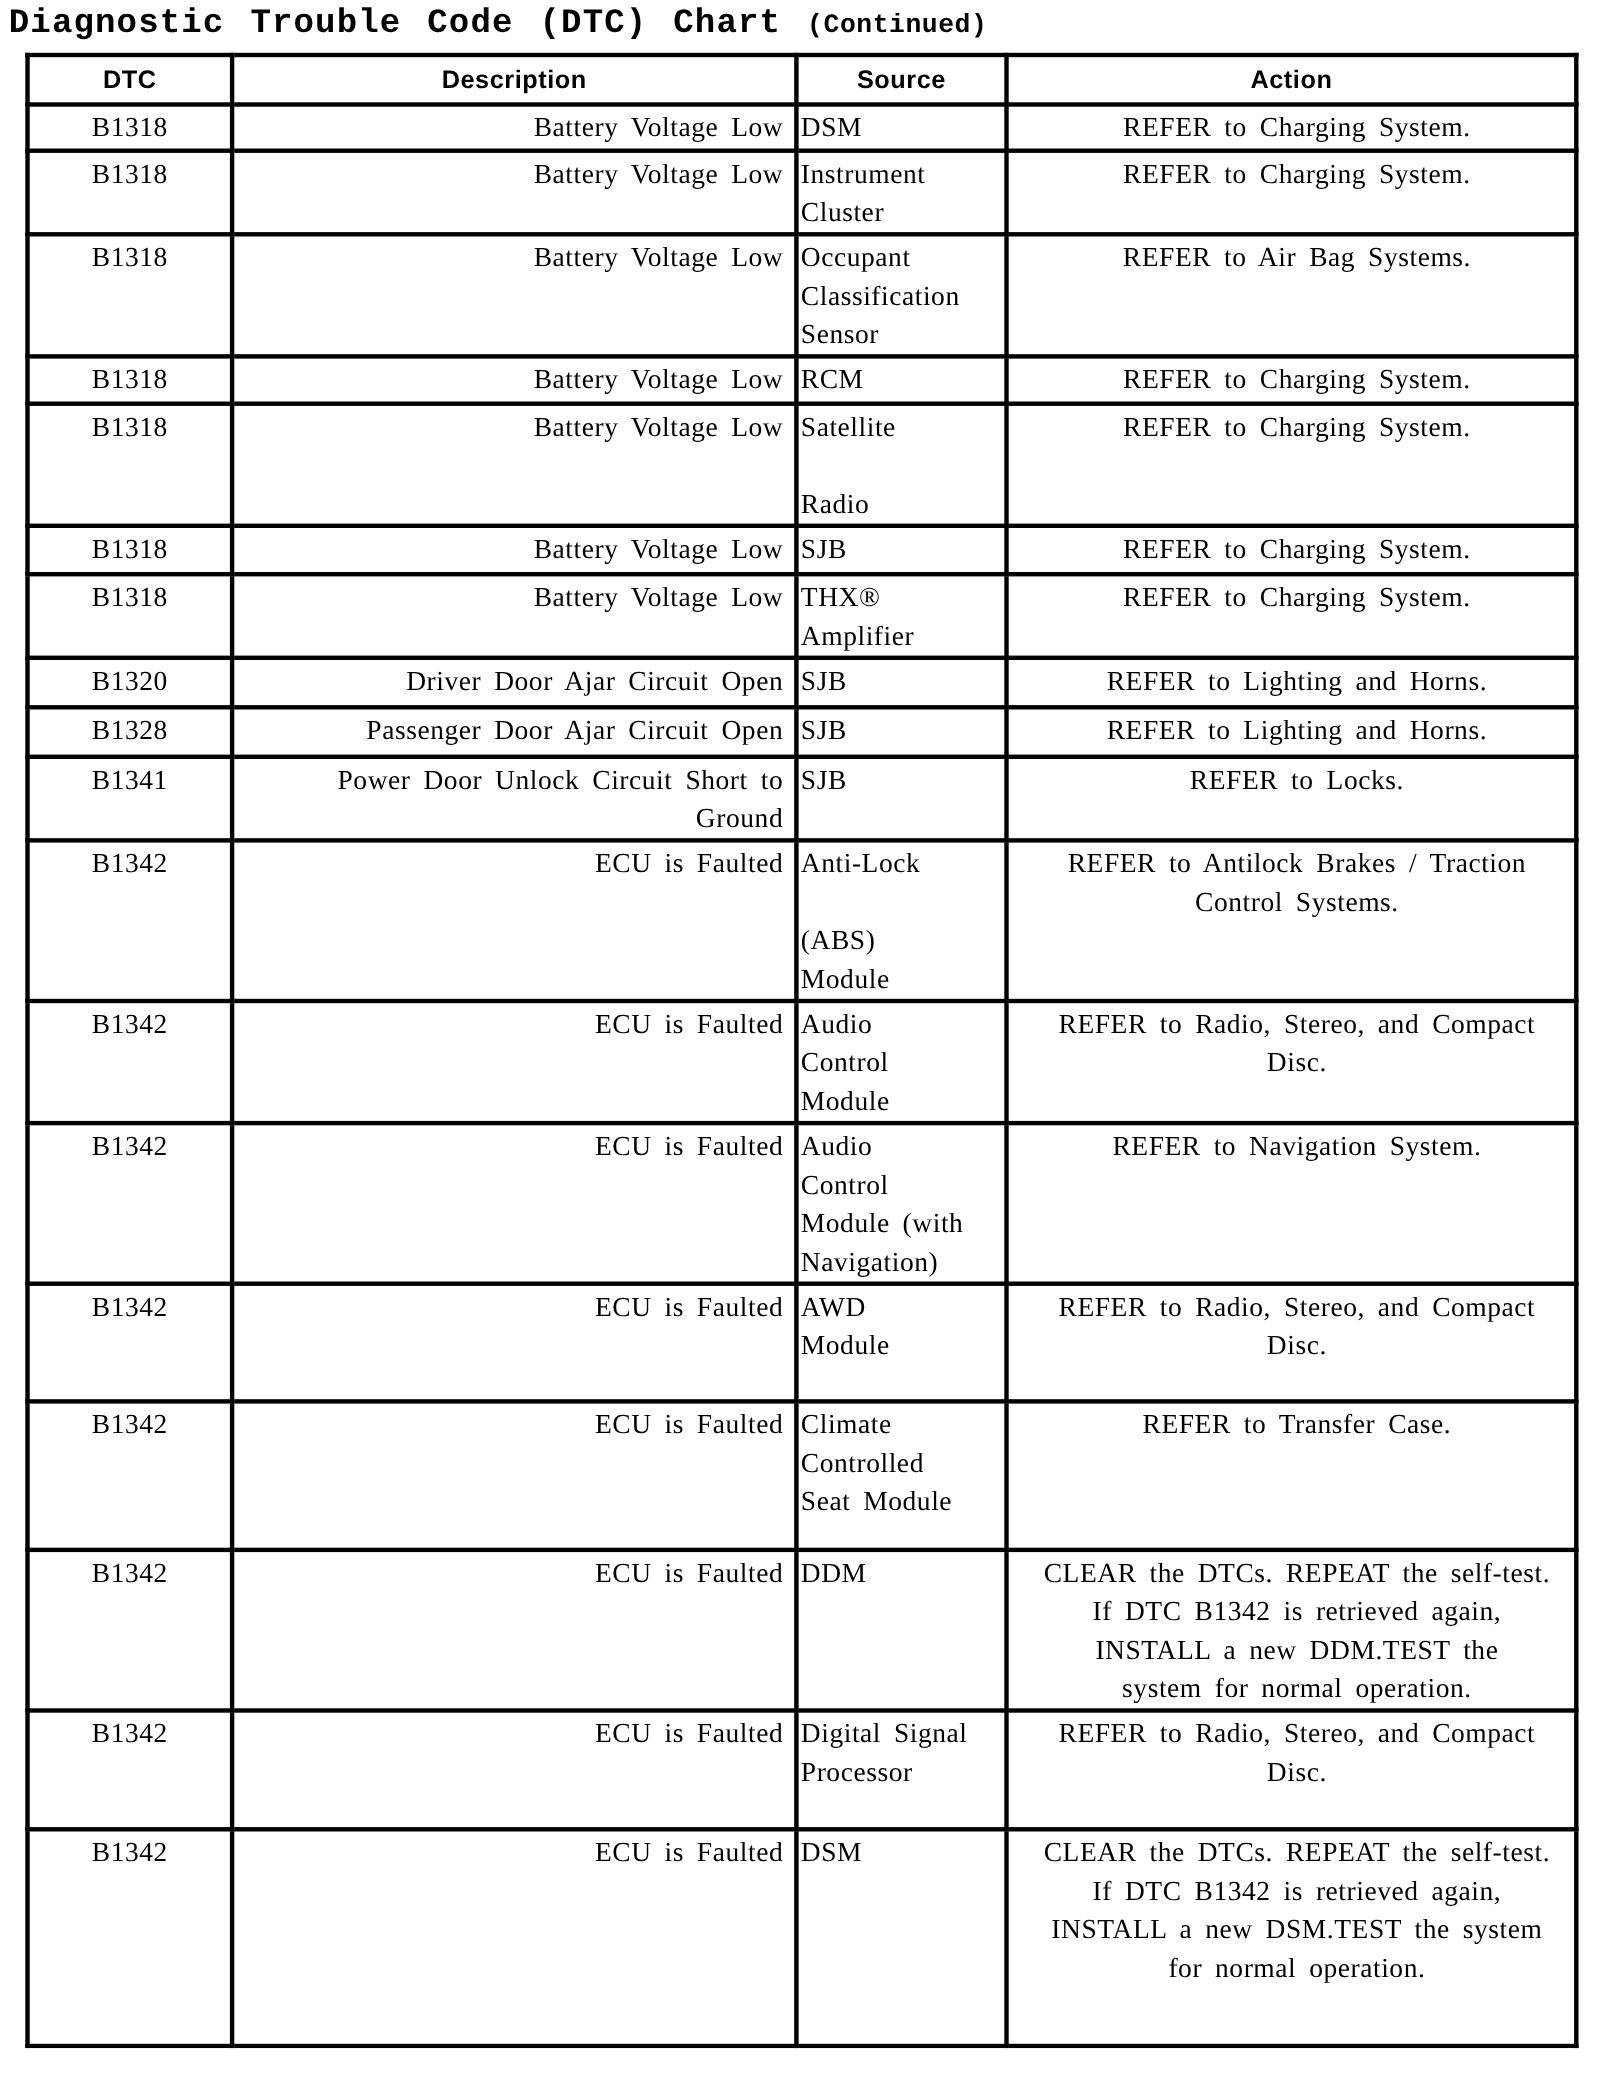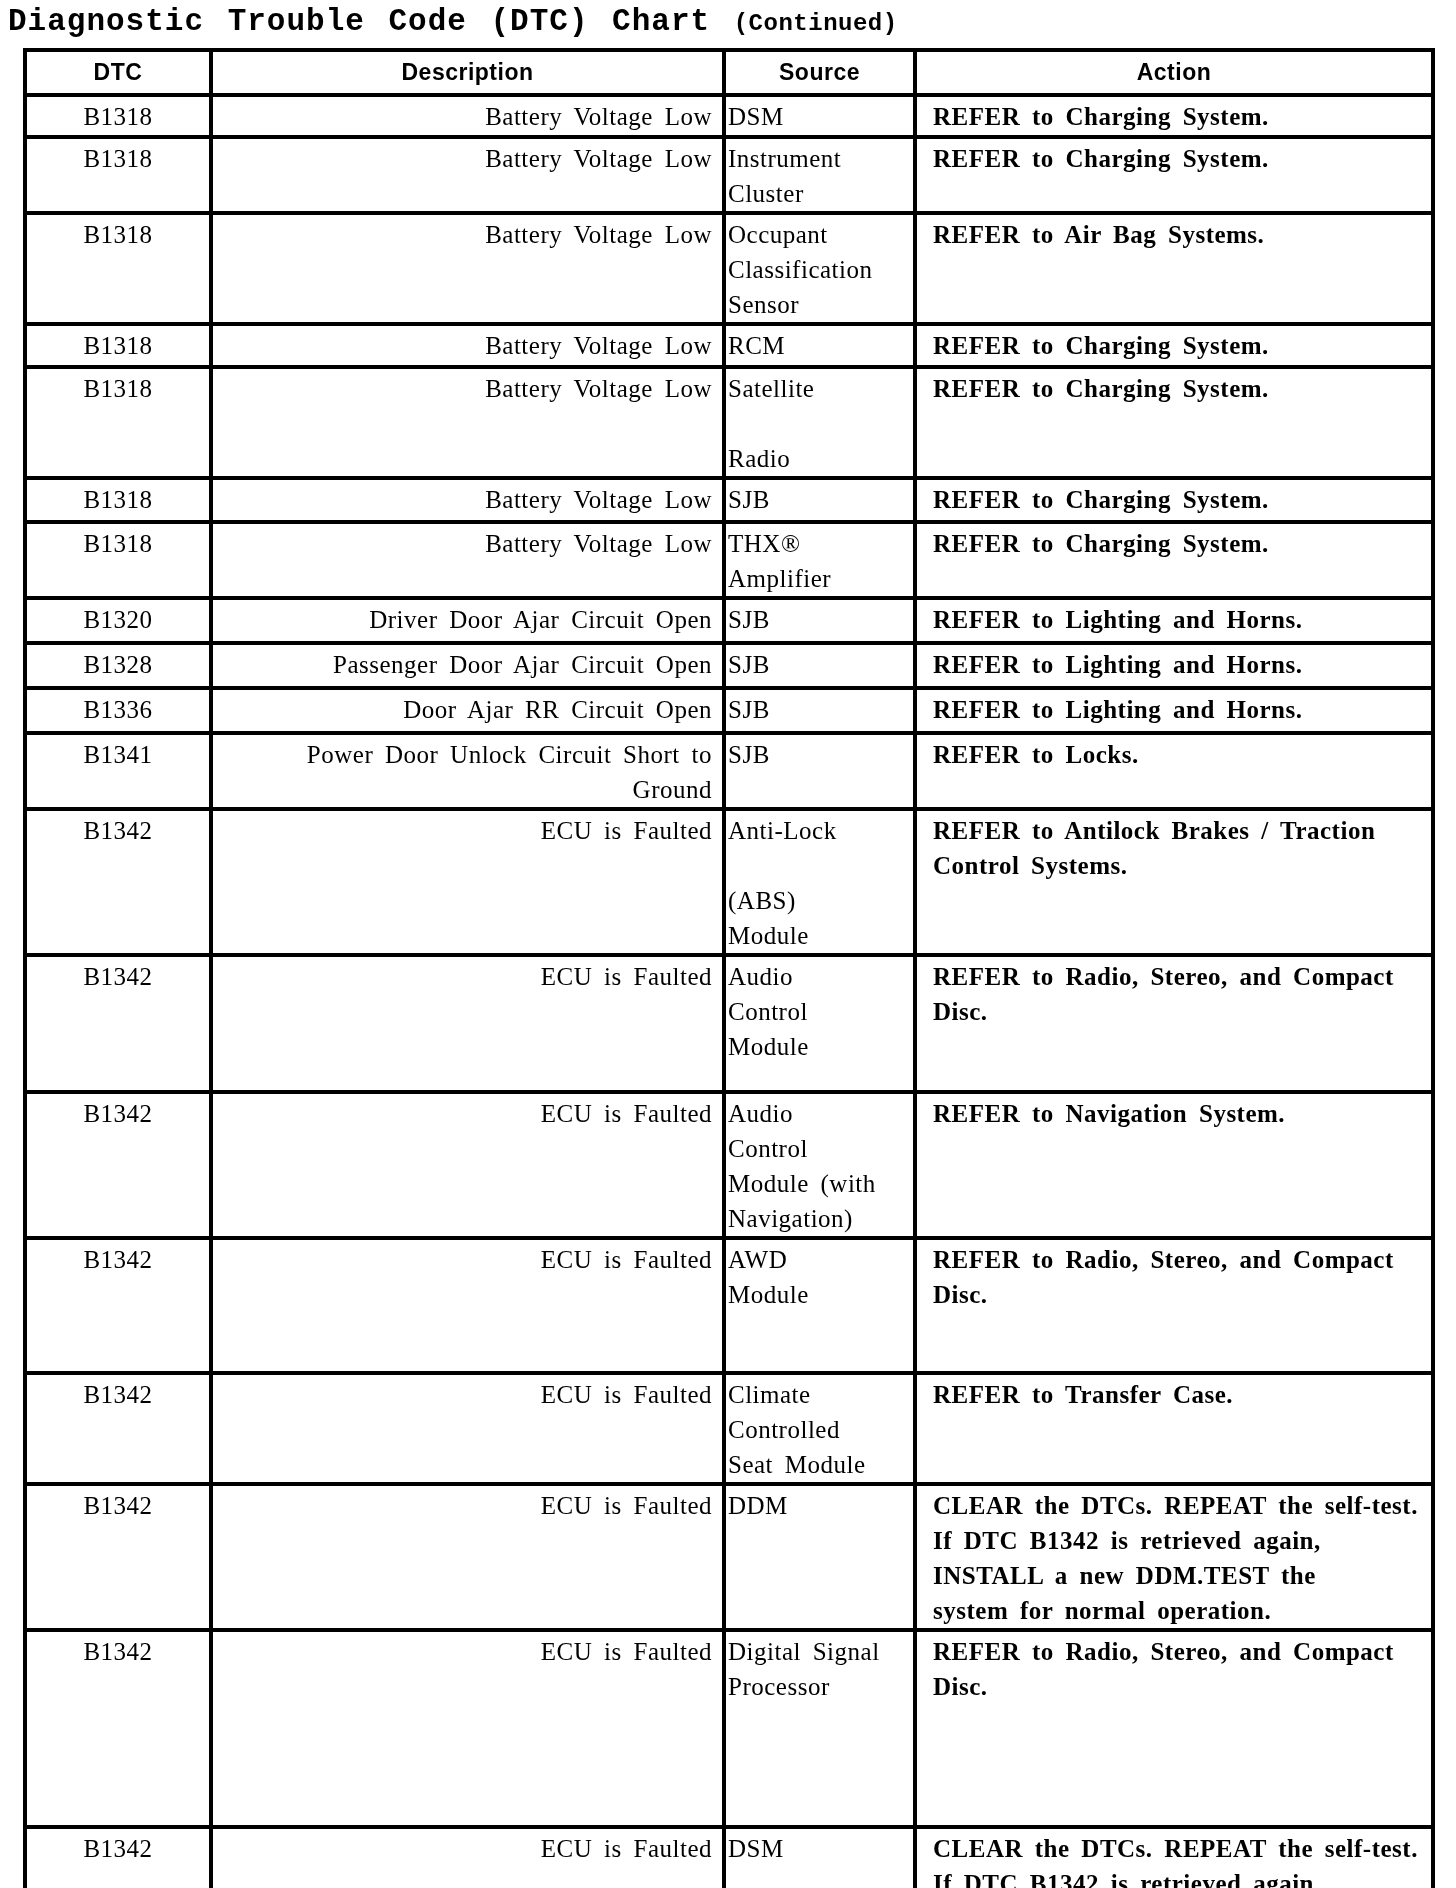--- a/index.html
+++ b/index.html
@@ -53,21 +53,21 @@
     font-size: 25px;
     line-height: 35px;
     letter-spacing: 0.5px;
     word-spacing: 5px;
     padding-top: 2px;
     white-space: pre-line;
   }
   td.cell-dtc    { text-align: center; }
   td.cell-desc   { text-align: right; padding-left: 14px; padding-right: 10px; }
   td.cell-source { text-align: left; padding-left: 2px; padding-right: 2px; margin-top: 16px; }
-  td.cell-action { text-align: left; padding-left: 16px; padding-right: 6px; font-weight: bold; }
+  td.cell-action { text-align: center; padding-left: 16px; padding-right: 6px; }
   
   tbody tr:nth-child(1)  td { height: 42px; }
   tbody tr:nth-child(2)  td { height: 73px; }
   tbody tr:nth-child(3)  td { height: 104px; }
   tbody tr:nth-child(4)  td { height: 43px; }
   tbody tr:nth-child(5)  td { height: 105px; }
   tbody tr:nth-child(6)  td { height: 44px; }
   tbody tr:nth-child(7)  td { height: 73px; }
   tbody tr:nth-child(8)  td { height: 45px; }
   tbody tr:nth-child(9)  td { height: 45px; }
@@ -158,26 +158,20 @@
       <td class="cell-source">SJB</td>
       <td class="cell-action">REFER to Lighting and Horns.</td>
     </tr>
     <tr>
       <td class="cell-dtc">B1328</td>
       <td class="cell-desc">Passenger Door Ajar Circuit Open</td>
       <td class="cell-source">SJB</td>
       <td class="cell-action">REFER to Lighting and Horns.</td>
     </tr>
     <tr>
-      <td class="cell-dtc">B1336</td>
-      <td class="cell-desc">Door Ajar RR Circuit Open</td>
-      <td class="cell-source">SJB</td>
-      <td class="cell-action">REFER to Lighting and Horns.</td>
-    </tr>
-    <tr>
       <td class="cell-dtc">B1341</td>
       <td class="cell-desc">Power Door Unlock Circuit Short to
 Ground</td>
       <td class="cell-source">SJB</td>
       <td class="cell-action">REFER to Locks.</td>
     </tr>
     <tr>
       <td class="cell-dtc">B1342</td>
       <td class="cell-desc">ECU is Faulted</td>
       <td class="cell-source">Anti-Lock

